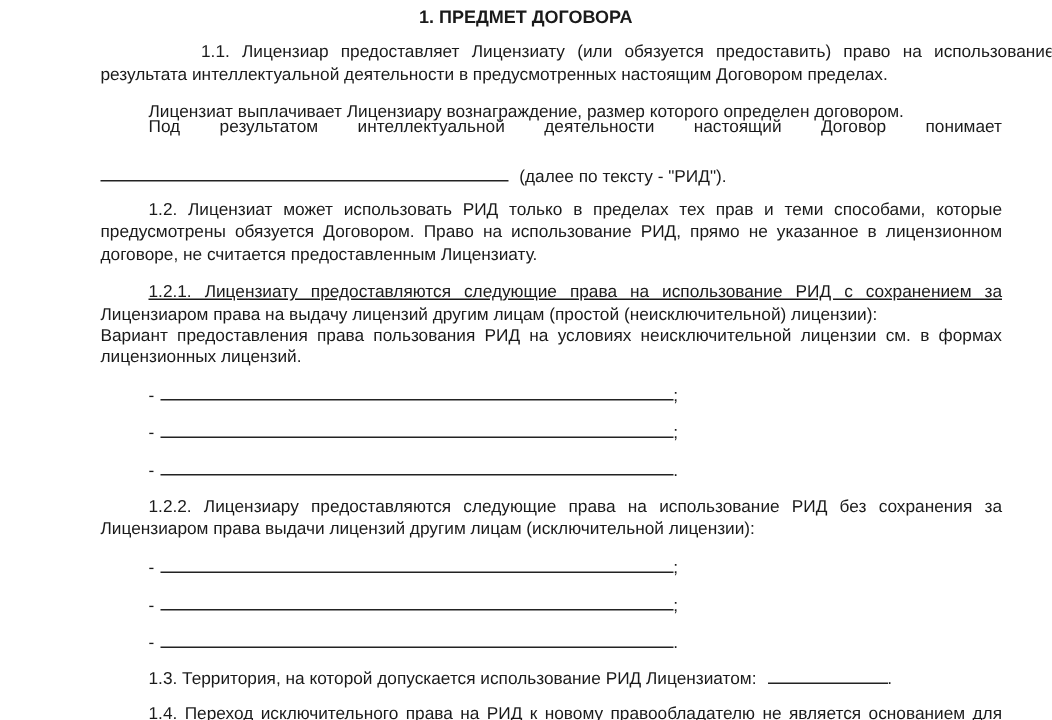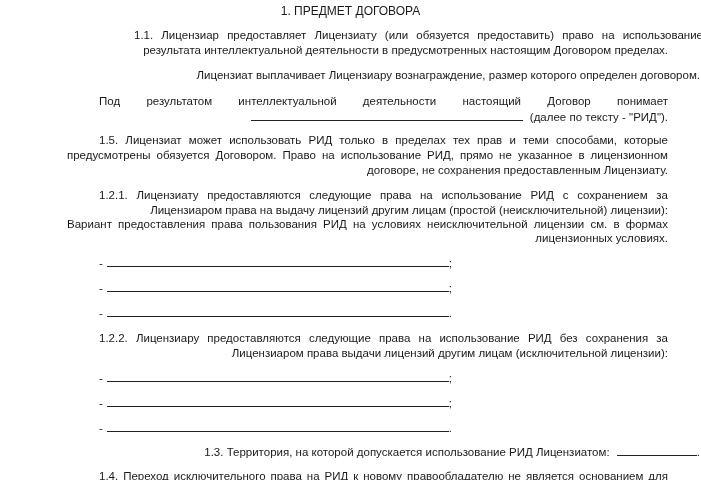--- a/index.html
+++ b/index.html
@@ -1,51 +1,51 @@
 <!DOCTYPE html>
 <html><head>
   <meta charset="utf-8">
   <style>
     html, body { margin: 0; padding: 0; background: #ffffff; }
     body { width: 701px; height: 480px; overflow: hidden; position: relative;
       font-family: "Liberation Sans", sans-serif; font-size: 11.5px; color: #1a1a1a; }
     .page { position: absolute; left: 0; top: 0; width: 701px; height: 480px; }
-    .ln { position: absolute; left: 67px; width: 601px; white-space: nowrap; line-height: 14px; text-align: right; }
+    .ln { position: absolute; left: 67px; width: 601px; white-space: nowrap; line-height: 14px; }
     .just { text-align: justify; text-align-last: justify; }
-    .title { position: absolute; top: 4px; left: 0; width: 701px; text-align: center; font-size: 12px; }
+    .title { position: absolute; top: 4px; left: 0; width: 701px; text-align: center; font-size: 12px; font-weight: bold; }
     .blank { display: inline-block; border-bottom: 1px solid #222; height: 11px; vertical-align: baseline; }
     .dash-line { position: absolute; left: 99px; line-height: 14px; }
     .dash-line .blank { width: 342px; margin-left: 4px; }
   </style>
 </head>
 <body>
 
 <div class="page">
 
   <div class="title">1. ПРЕДМЕТ ДОГОВОРА</div>
 
   <div class="ln just" style="top:28px; left:99px; width:569px;margin-left:35px;">1.1. Лицензиар предоставляет Лицензиату (или обязуется предоставить) право на использование</div>
   <div class="ln" style="top:43px;">результата интеллектуальной деятельности в предусмотренных настоящим Договором пределах.</div>
 
   <div class="ln" style="top:68px; left:99px;">Лицензиат выплачивает Лицензиару вознаграждение, размер которого определен договором.</div>
 
-  <div class="ln just" style="top:94px; left:99px; width:569px; word-spacing:0;">Под результатом интеллектуальной деятельности настоящий Договор понимает</div>
+  <div class="ln just" style="top:78px; left:99px; width:569px; word-spacing:0;">Под результатом интеллектуальной деятельности настоящий Договор понимает</div>
   <div class="ln" style="top:109px;">
     <span class="blank" style="width:272px;"></span>
     <span style="margin-left:4px;">(далее по тексту - "РИД").</span>
   </div>
 
-  <div class="ln just" style="top:133px; left:99px; width:569px;">1.5. Лицензиат может использовать РИД только в пределах тех прав и теми способами, которые</div>
+  <div class="ln just" style="top:133px; left:99px; width:569px;">1.2. Лицензиат может использовать РИД только в пределах тех прав и теми способами, которые</div>
   <div class="ln just" style="top:148px;">предусмотрены обязуется Договором. Право на использование РИД, прямо не указанное в лицензионном</div>
-  <div class="ln" style="top:163px;">договоре, не сохранения предоставленным Лицензиату.</div>
+  <div class="ln" style="top:163px;">договоре, не считается предоставленным Лицензиату.</div>
 
-  <div class="ln just" style="top:188px; left:99px; width:569px;">1.2.1. Лицензиату предоставляются следующие права на использование РИД с сохранением за</div>
+  <div class="ln just" style="top:188px; left:99px; width:569px;text-decoration:underline;">1.2.1. Лицензиату предоставляются следующие права на использование РИД с сохранением за</div>
   <div class="ln" style="top:203px;">Лицензиаром права на выдачу лицензий другим лицам (простой (неисключительной) лицензии):</div>
   <div class="ln just" style="top:217px;">Вариант предоставления права пользования РИД на условиях неисключительной лицензии см. в формах</div>
-  <div class="ln" style="top:231px;">лицензионных условиях.</div>
+  <div class="ln" style="top:231px;">лицензионных лицензий.</div>
 
   <div class="dash-line" style="top:255px;">
     <span>-</span><span class="blank"></span><span>;</span>
   </div>
   <div class="dash-line" style="top:280px;">
     <span>-</span><span class="blank"></span><span>;</span>
   </div>
   <div class="dash-line" style="top:305px;">
     <span>-</span><span class="blank"></span><span>.</span>
   </div>

